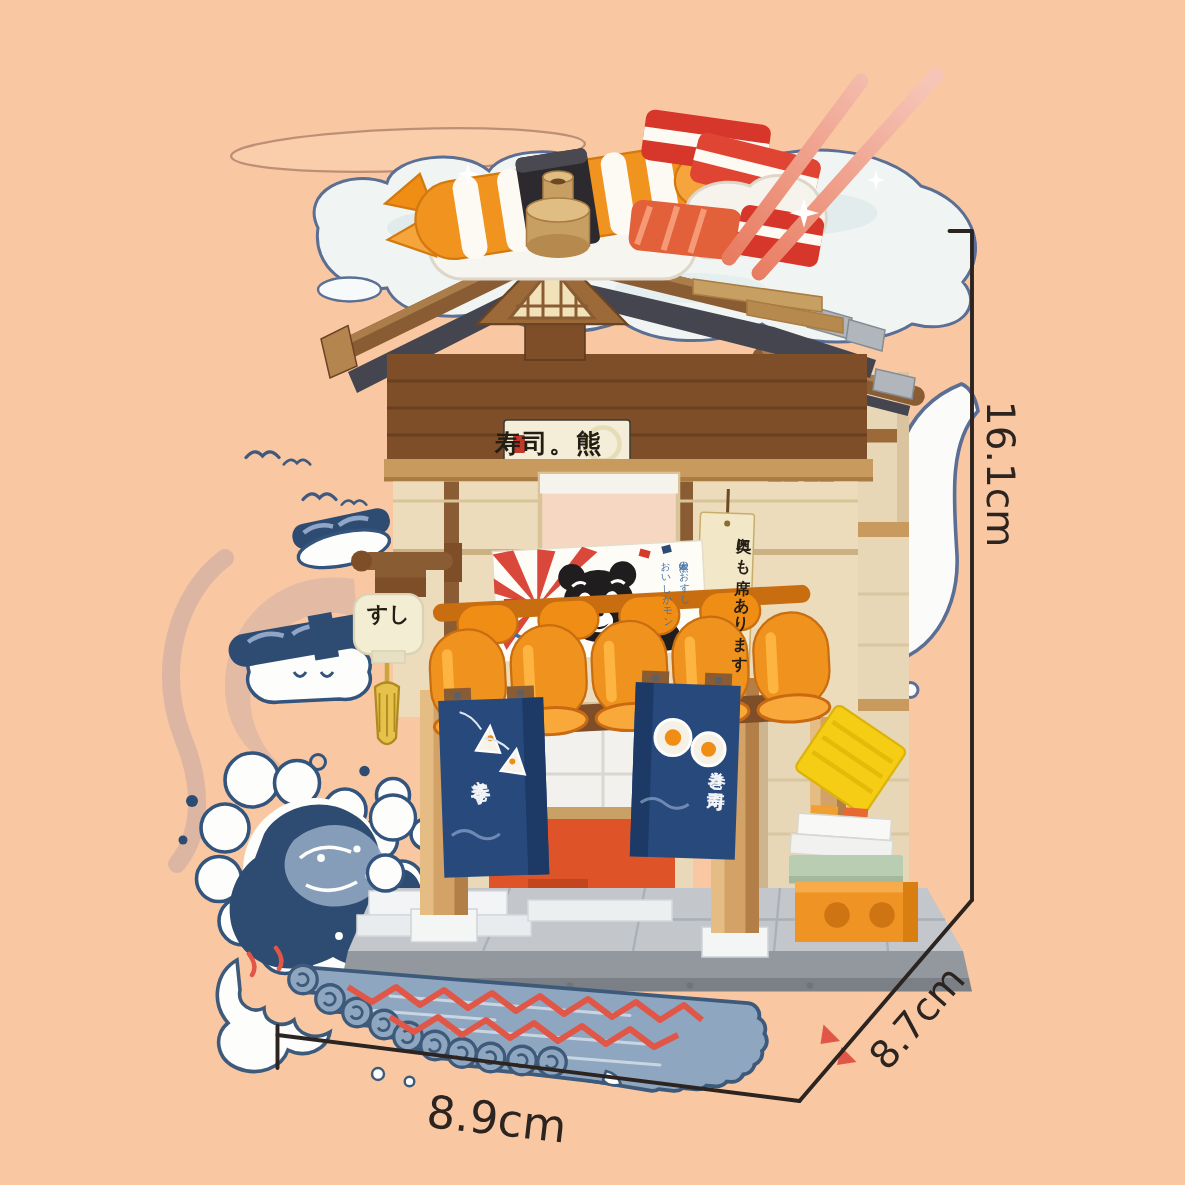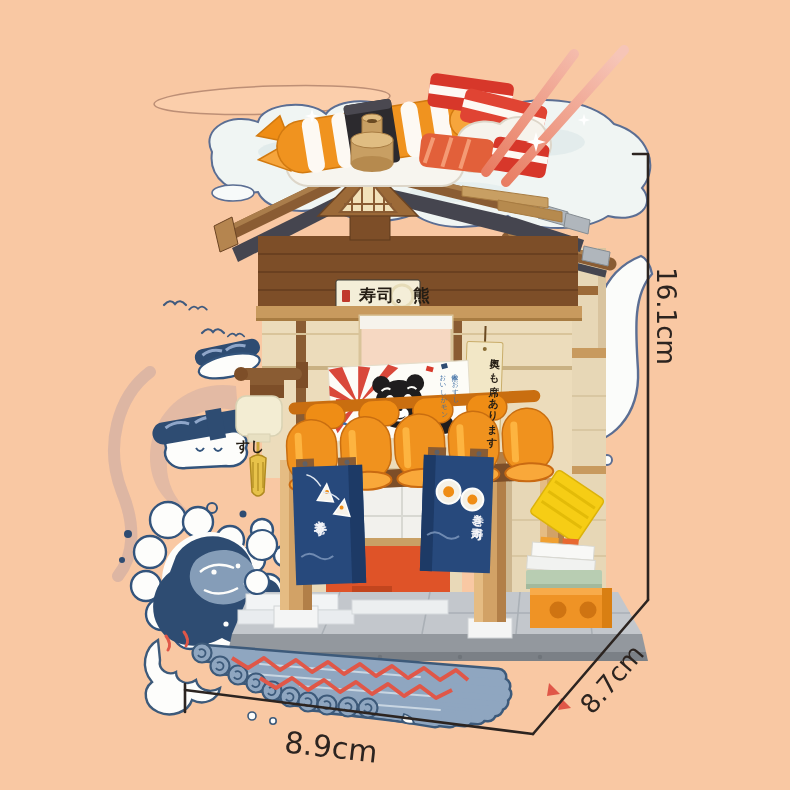--- a/index.html
+++ b/index.html
@@ -5,24 +5,24 @@
   html,body{margin:0;padding:0;background:#f9c8a3;}
   .stage{position:relative;width:790px;height:790px;background:#f9c8a3;overflow:hidden;
          font-family:"DejaVu Sans",sans-serif;}
   .stage svg{position:absolute;left:0;top:0;}
   .ovl{position:absolute;pointer-events:none;}
   .dim-label{color:#2c2420;font-family:"DejaVu Sans",sans-serif;white-space:nowrap;}
   .dim-h{left:666px;top:316px;font-size:26px;transform:translate(-50%,-50%) rotate(90deg);}
   .dim-d{left:612px;top:679px;font-size:26px;transform:translate(-50%,-50%) rotate(-49deg);}
   .dim-w{left:331px;top:747px;font-size:30px;transform:translate(-50%,-50%) rotate(6.5deg);}
   .cjk{font-family:"Liberation Serif","DejaVu Serif",serif;color:#241d14;}
-  .main-sign-text{left:354px;top:281px;width:82px;height:30px;line-height:30px;
+  .main-sign-text{left:325px;top:281px;width:82px;height:30px;line-height:30px;
       text-align:center;font-size:17px;letter-spacing:1px;font-weight:bold;}
   .lantern-text{left:236px;top:401px;width:46px;height:20px;line-height:20px;
-      text-align:left;font-size:14px;font-weight:bold;margin-top:36px;}
+      text-align:center;font-size:14px;font-weight:bold;}
   .vtxt{writing-mode:vertical-rl;text-orientation:upright;}
   .side-sign-text{left:467px;top:350px;width:34px;height:104px;font-size:10.5px;
       line-height:16px;letter-spacing:1px;font-weight:bold;transform:rotate(2deg);}
   .noren-left-text{left:300px;top:512px;width:30px;height:66px;font-size:13px;
       color:#f2f3f7;font-weight:bold;transform:rotate(-4deg);}
   .noren-right-text{left:455px;top:505px;width:30px;height:64px;font-size:12px;
       color:#f2f3f7;font-weight:bold;transform:rotate(3deg);}
   .poster-speech{left:432px;top:370px;width:30px;height:64px;font-size:6.5px;
       line-height:12px;color:#3f6fa6;transform:rotate(-3deg);}
   .poster-speech div,.side-sign-text div{display:inline-block;}

